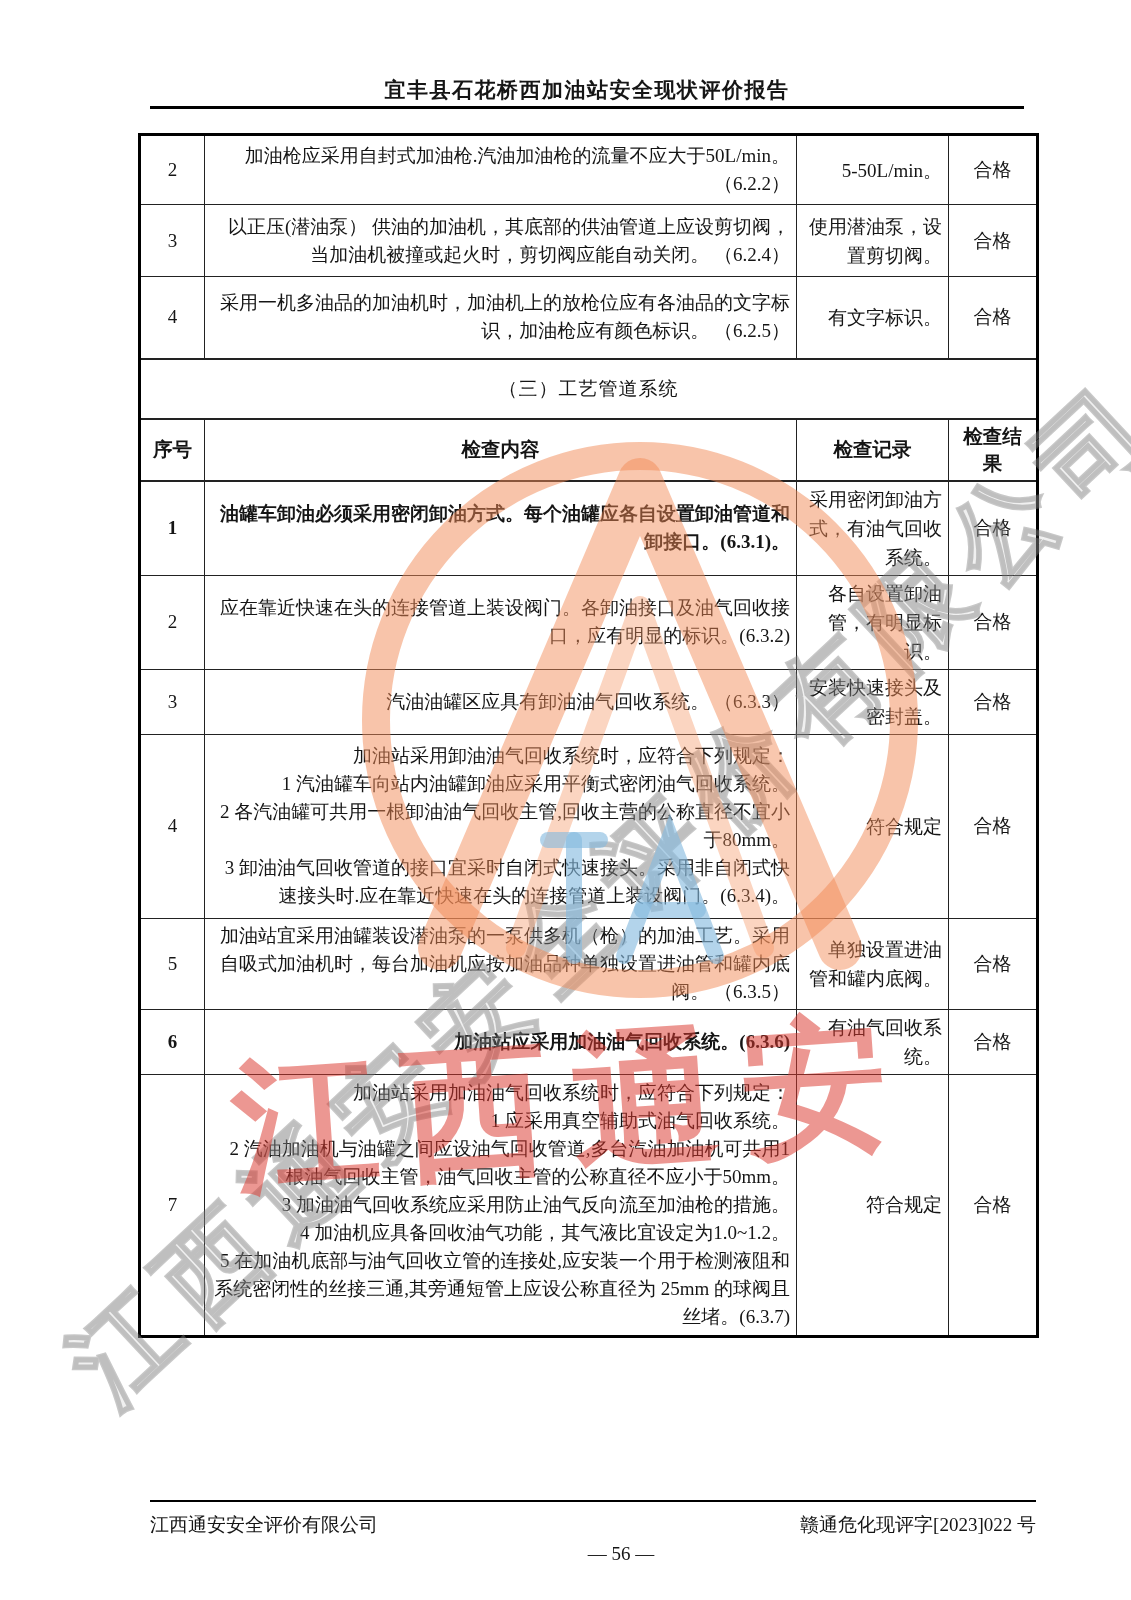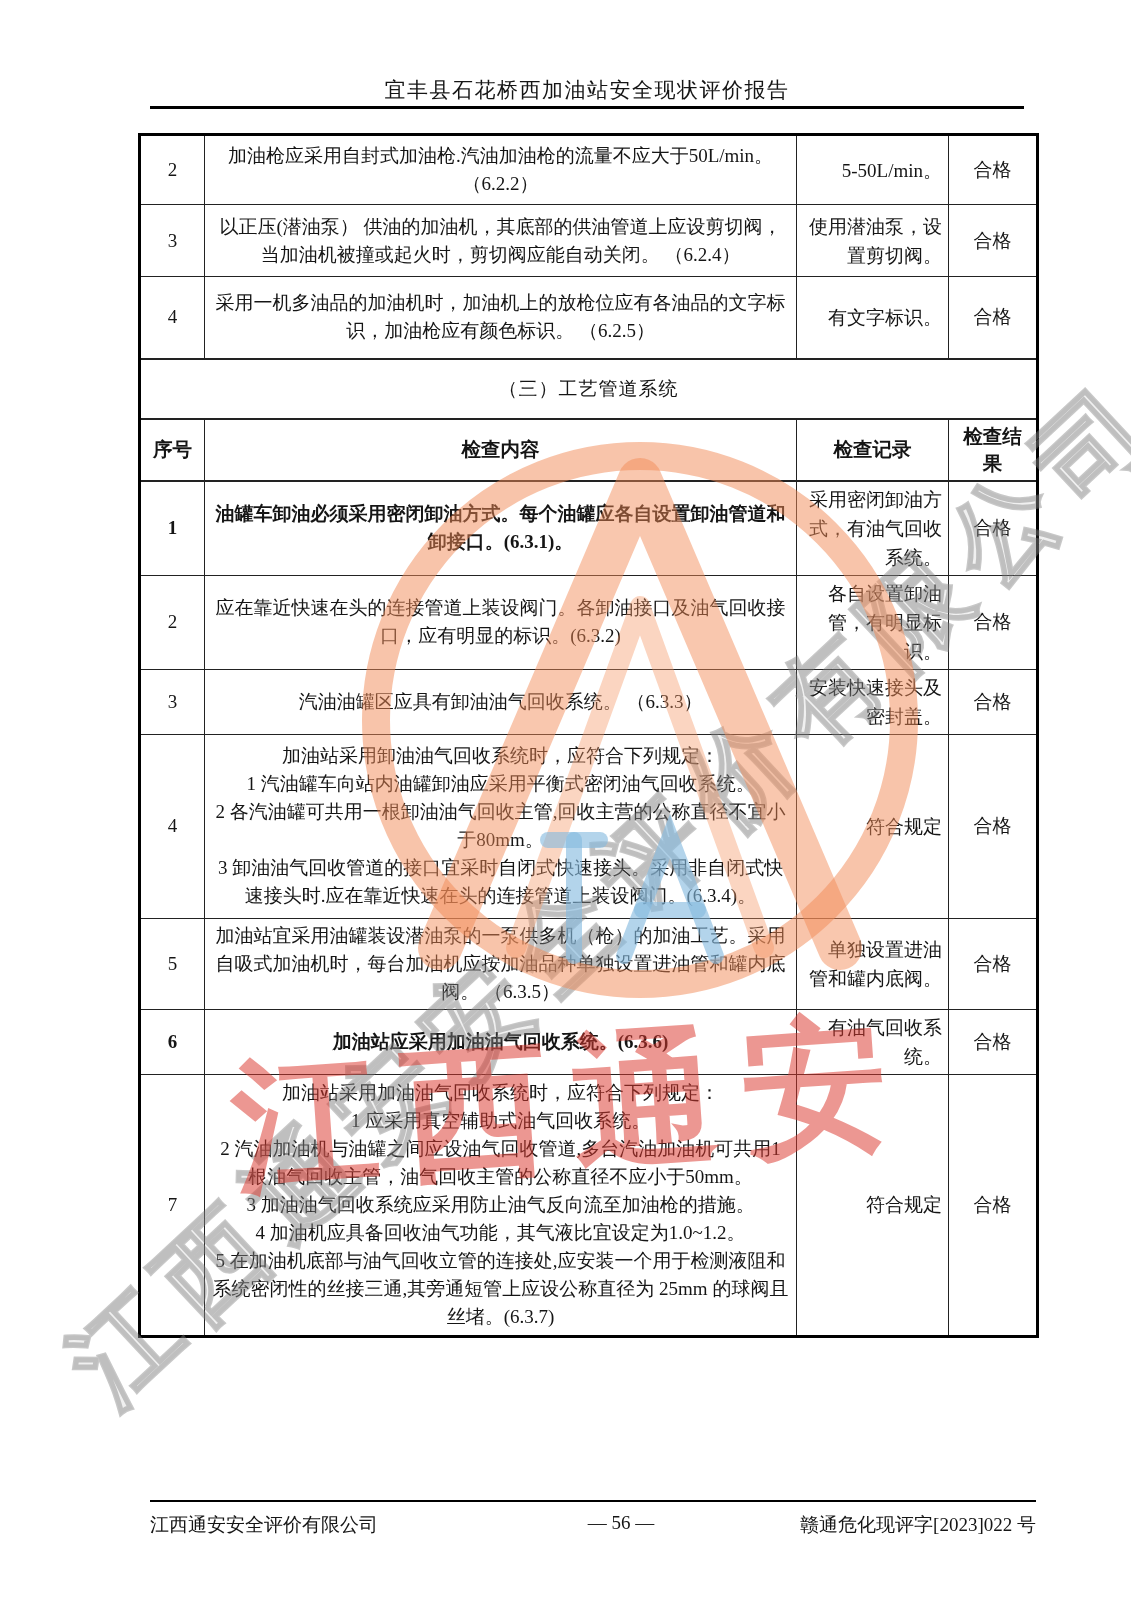--- a/index.html
+++ b/index.html
@@ -5,38 +5,38 @@
   html,body { margin:0; padding:0; background:#e8e8e8; }
   .page {
     position:relative; width:1131px; height:1600px; margin:0 auto;
     background:#ffffff; overflow:hidden;
     font-family:"Liberation Serif","DejaVu Serif",serif; color:#151515;
   }
   .content { position:relative; z-index:1; }
 
   .doc-title {
     position:absolute; top:76px; left:138px; width:898px;
-    text-align:center; font-size:21px; font-weight:400; letter-spacing:1.5px;
+    text-align:center; font-size:21px; font-weight:700; letter-spacing:1.5px;
   }
   .title-rule {
     position:absolute; top:106px; left:150px; width:874px;
     border-top:3px solid #000;
   }
 
   .main-table {
     position:absolute; top:133px; left:138px; width:898px;
     border-collapse:collapse; table-layout:fixed;
     border:3px solid #000; background:transparent;
   }
   .main-table td, .main-table th {
     border:1px solid #222; padding:3px 6px; vertical-align:middle;
     font-size:19px; font-weight:normal;
   }
   .cell-no    { text-align:center; }
-  .cell-content { line-height:28px; white-space:pre-line; padding:4px 9px; text-align:center; }
+  .cell-content { line-height:28px; white-space:pre-line; padding:4px 9px; text-align:right; }
   .cell-record  { text-align:right; line-height:29px; white-space:pre-line; padding:3px 2px; }
   .cell-result  { text-align:center; }
   .bold-row .cell-no, .bold-row .cell-content { font-weight:bold; }
 
   .section-cell {
     text-align:center; font-weight:bold; font-size:20px;
     border-top-width:2px !important; border-bottom-width:2px !important;
     letter-spacing:1px;
   }
   .colhead th {
@@ -46,21 +46,21 @@
 
   .footer-rule {
     position:absolute; top:1500px; left:150px; width:886px;
     border-top:2px solid #000;
   }
   .footer {
     position:absolute; top:1512px; left:150px; width:886px;
     display:flex; justify-content:space-between; align-items:baseline;
     font-size:19px;
   }
-  .footer-center { position:absolute; left:50%; transform:translateX(-8%); }
+  .footer-center { position:absolute; left:50%; transform:translateX(-8%);margin-top:31px; }
   .footer-right { margin-left:auto; }
 
   
   .watermark { position:absolute; inset:0; z-index:2; pointer-events:none; }
   .wm-diagonal {
     position:absolute; left:615px; top:893px;
     transform:translate(-50%,-50%) rotate(-43deg);
     font-family:"Liberation Sans","DejaVu Sans",sans-serif;
     font-size:104px; font-weight:bold; letter-spacing:16px; white-space:nowrap;
     color:rgba(150,150,150,0.14);

